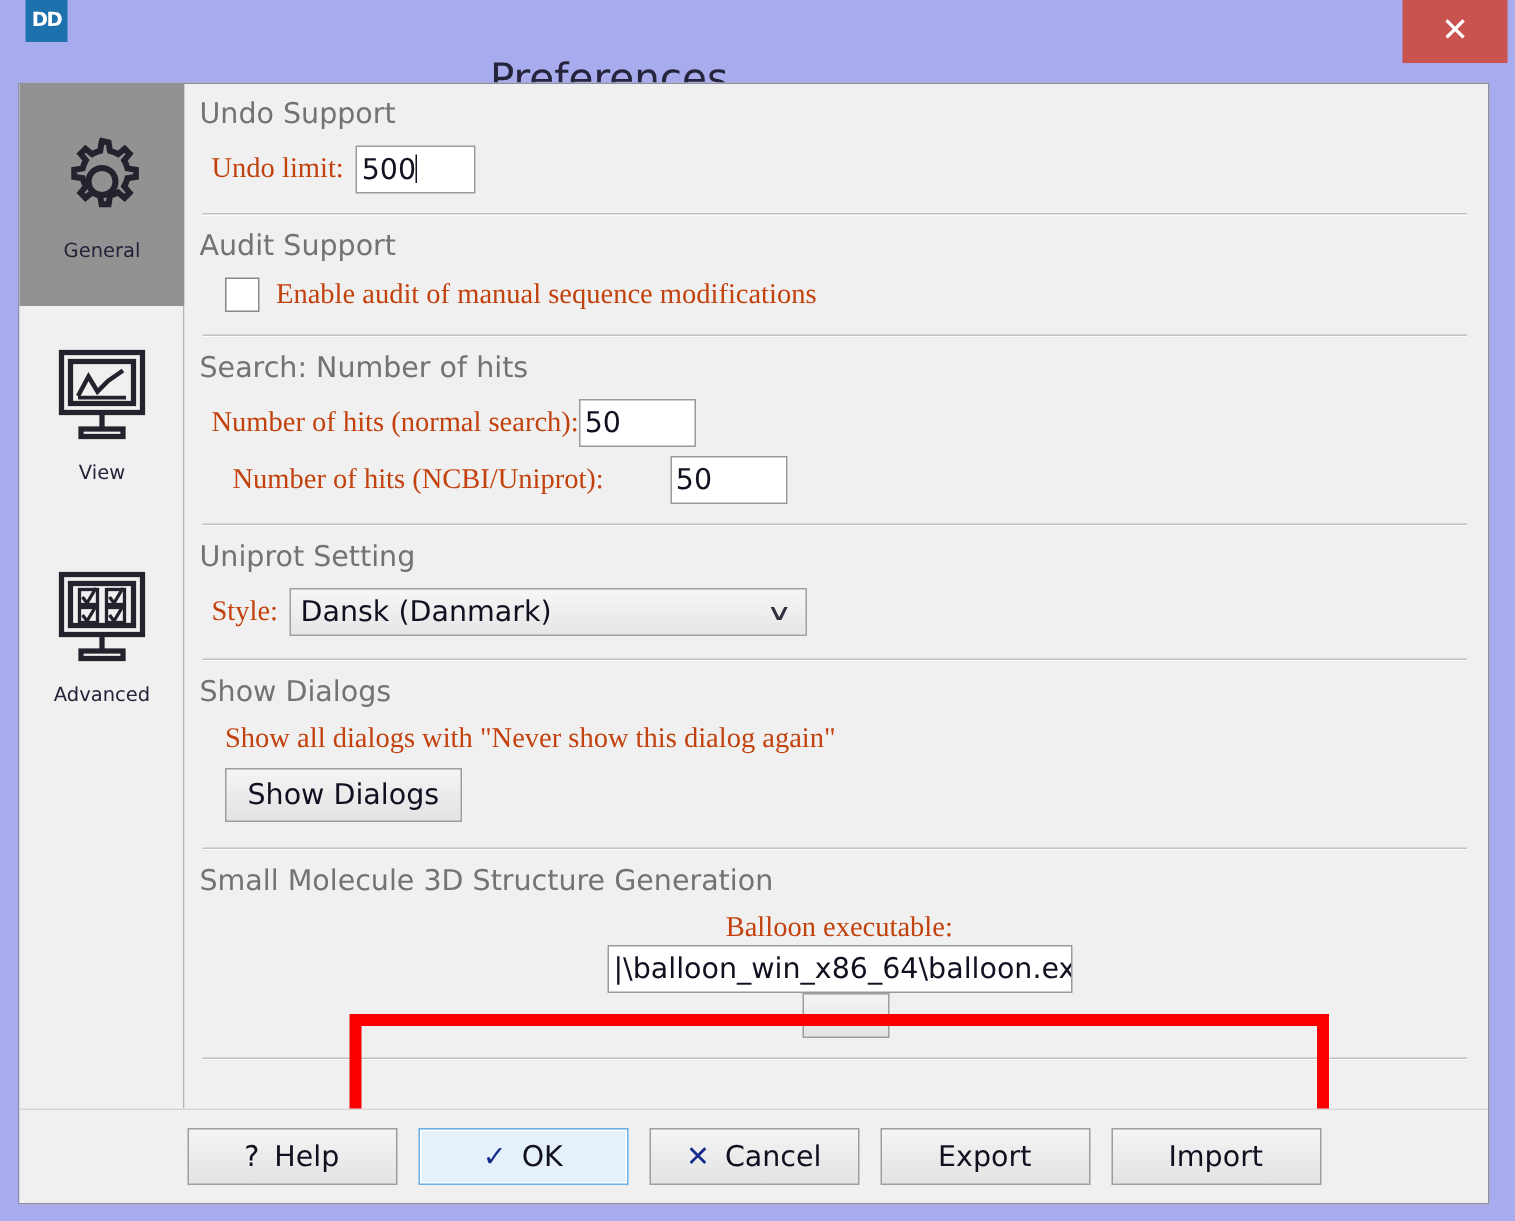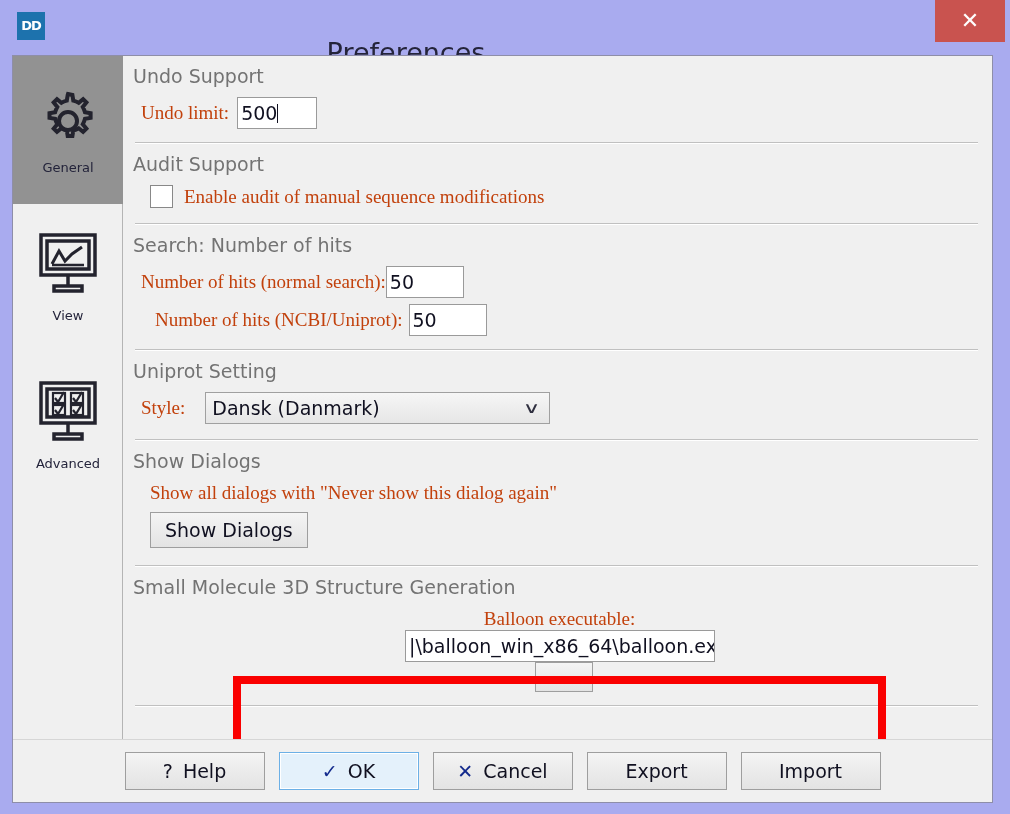--- a/index.html
+++ b/index.html
@@ -20,21 +20,21 @@
 
   
   #titlebar {
     position: absolute;
     left: 0; top: 0;
     width: 1010px; height: 54px;
     background: #a9abef;
   }
   #app-icon {
     position: absolute;
-    left: 17px; top: 12px;
+    left: 17px; top: 0;
     width: 28px; height: 28px;
     background: #1d72ad;
     color: #ffffff;
     font-family: "DejaVu Sans", sans-serif;
     font-size: 13px;
     font-weight: bold;
     line-height: 28px;
     text-align: center;
     letter-spacing: -1px;
   }
@@ -336,30 +336,30 @@
           </div>
           <div class="sep"></div>
         </div>
 
         <div class="group">
           <div class="group-title">Search: Number of hits</div>
           <div class="row" style="padding-left:8px;padding-bottom:4px;">
             <span class="lbl" style="margin-right:0;">Number of hits (normal search):</span>
             <span class="txtfield" style="width:78px;">50</span>
           </div>
-          <div class="row" style="padding-left:8px;padding-bottom:8px;">
+          <div class="row" style="padding-left:8px;padding-bottom:8px;gap:38px;">
             <span class="lbl" style="margin-right:6px;margin-left:14px;">Number of hits (NCBI/Uniprot):</span>
             <span class="txtfield" style="width:78px;">50</span>
           </div>
           <div class="sep"></div>
         </div>
 
         <div class="group">
           <div class="group-title">Uniprot Setting</div>
-          <div class="row" style="padding-left:8px;padding-bottom:10px;gap:12px;">
+          <div class="row" style="padding-left:8px;padding-bottom:10px;">
             <span class="lbl" style="margin-right:8px;">Style:</span>
             <span class="combo" style="width:345px;">
               <span>Dansk (Danmark)</span>
               <span class="chev">∨</span>
             </span>
           </div>
           <div class="sep"></div>
         </div>
 
         <div class="group">

